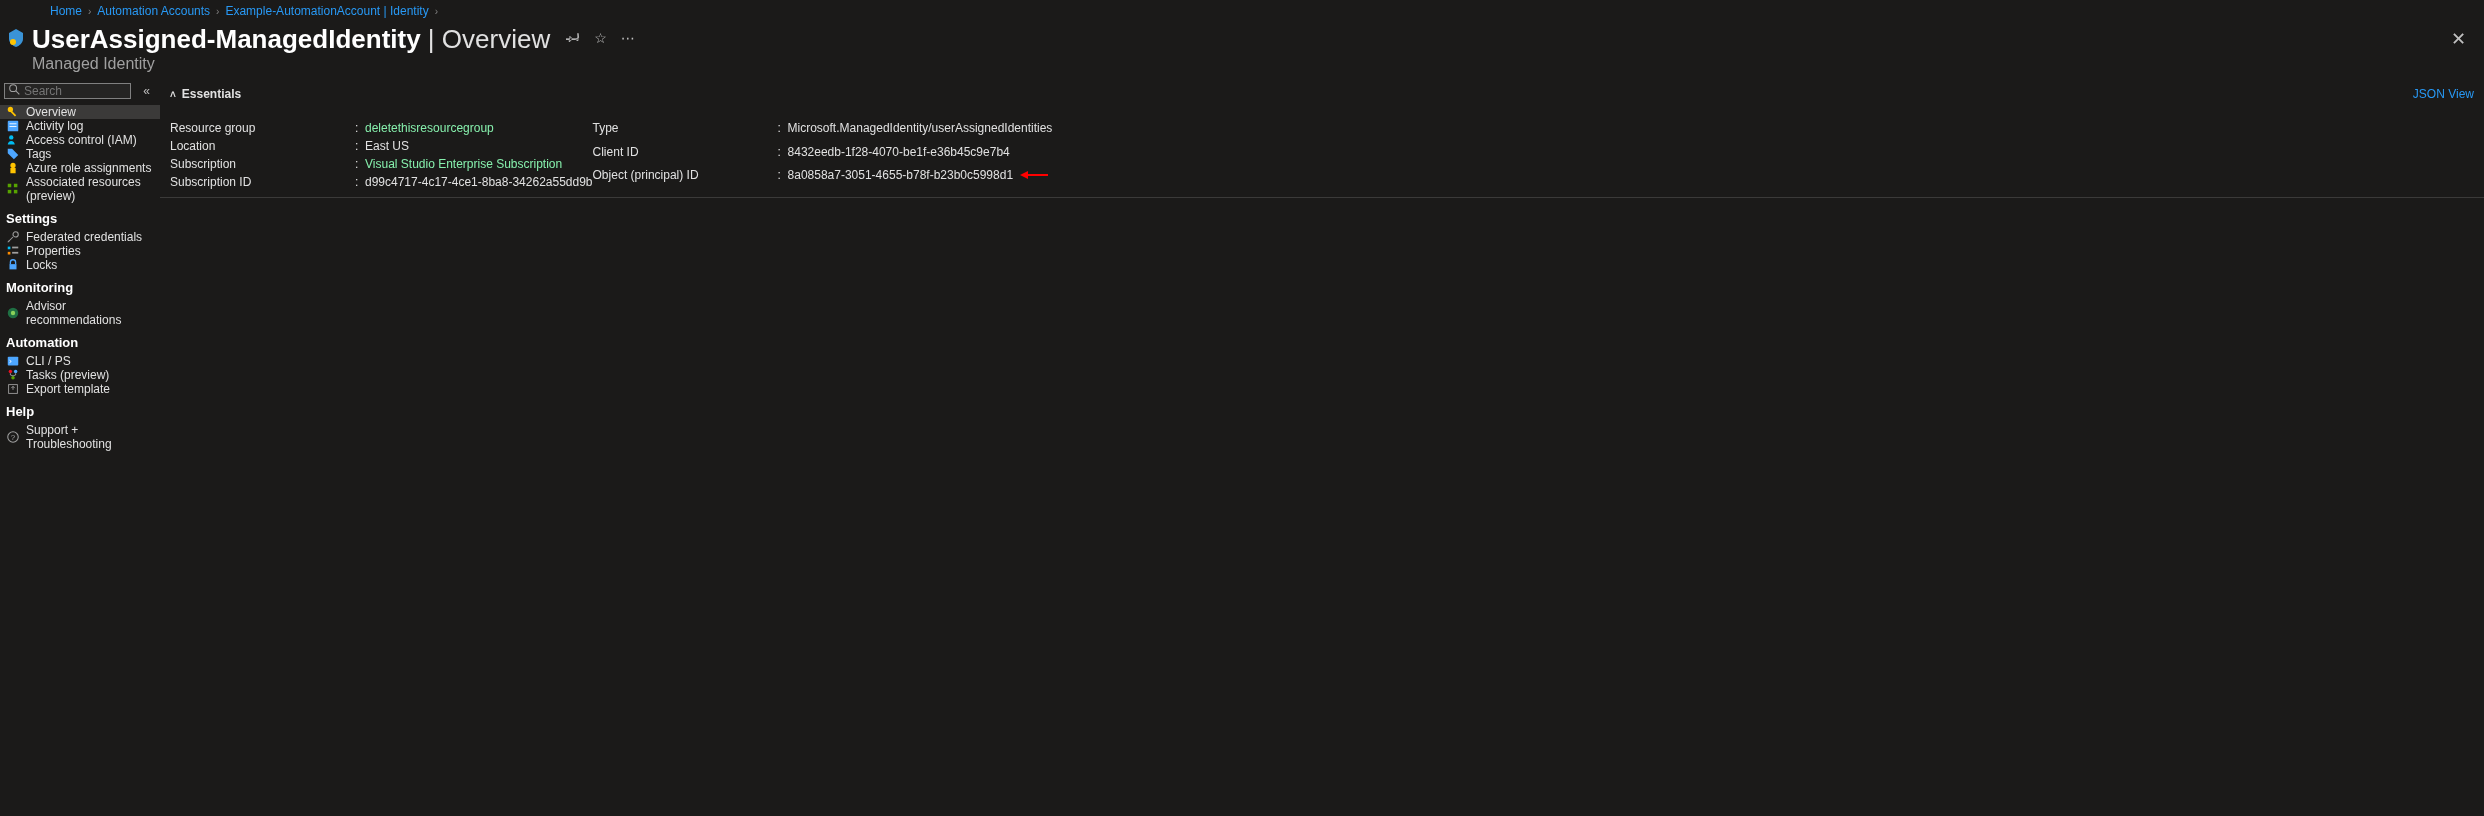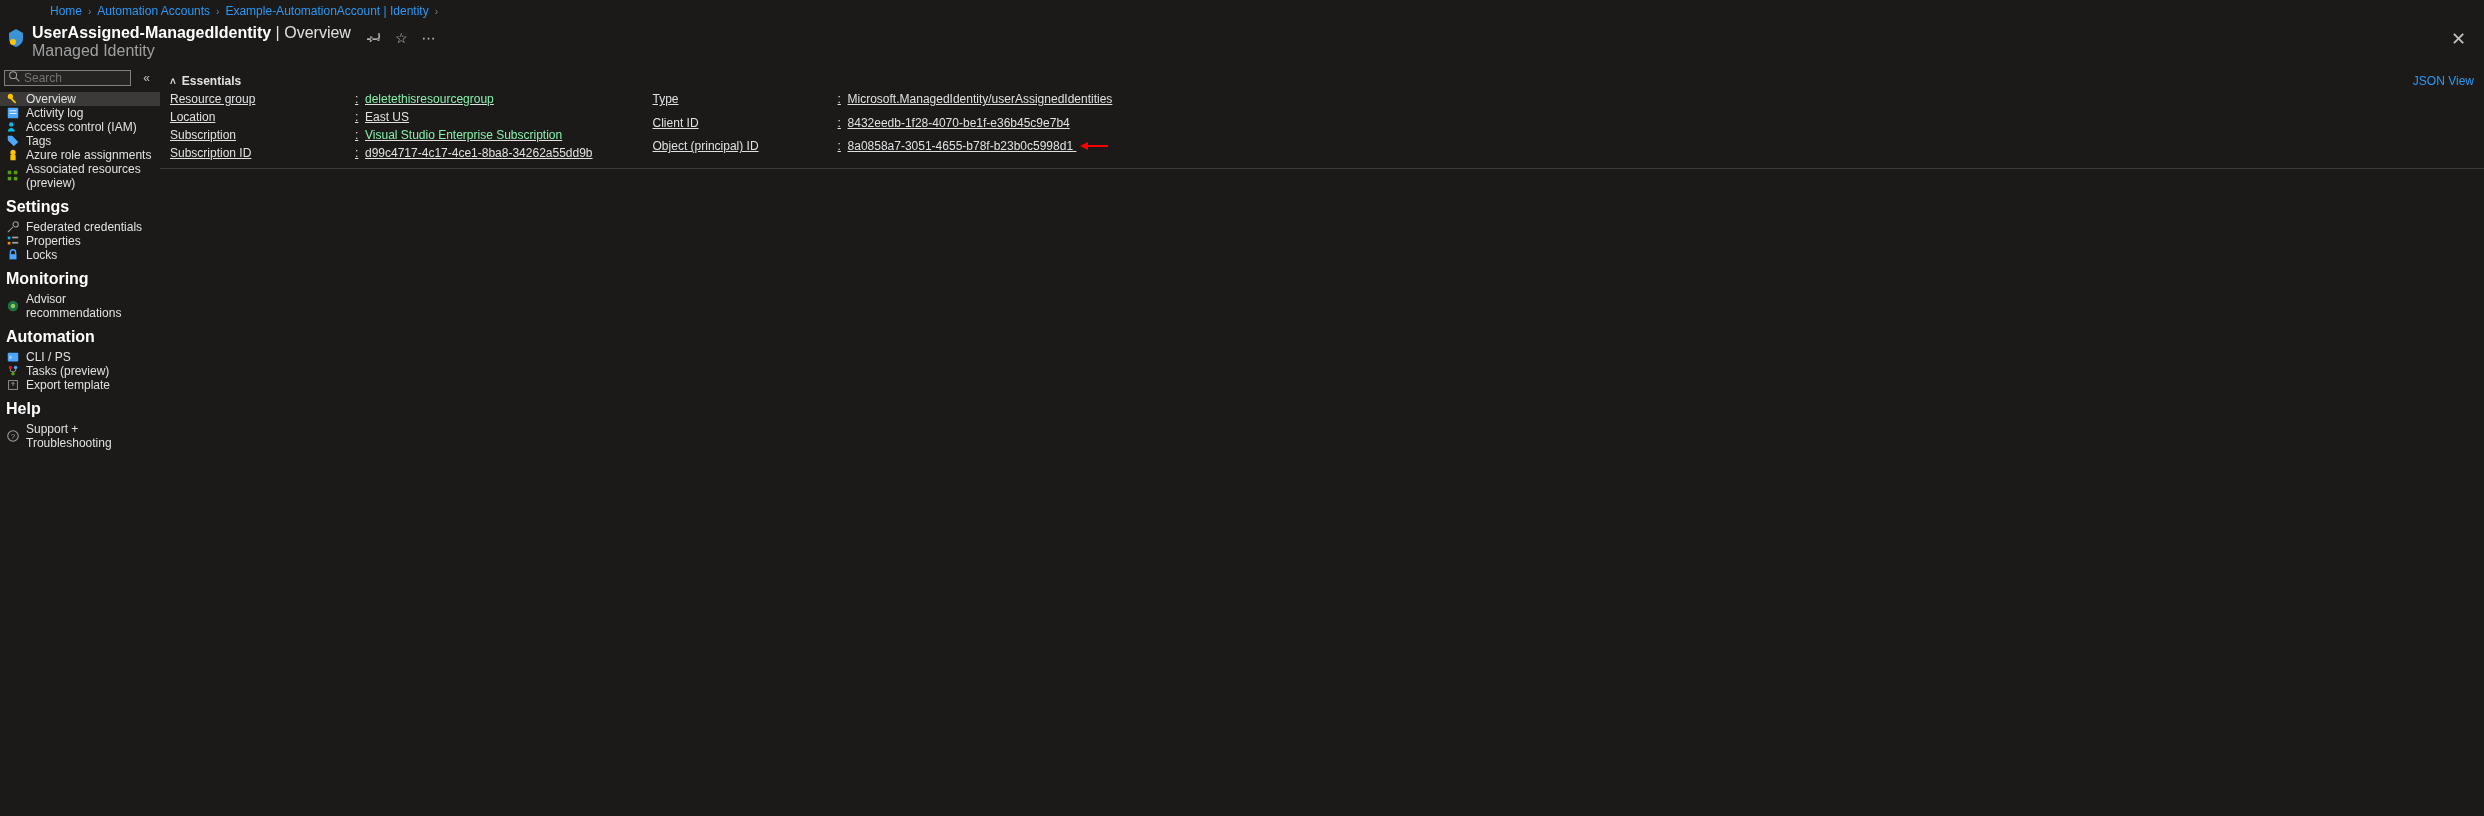--- a/index.html
+++ b/index.html
@@ -8,53 +8,53 @@
 
   
   .breadcrumb { display: flex; align-items: center; gap: 6px; padding: 4px 6px; font-size: 12px; margin-left: 44px; }
   .breadcrumb a { color: #2899f5; }
   .crumb-sep { color: #808080; font-size: 10px; }
 
   
   .page-header { display: flex; align-items: flex-start; padding: 2px 10px 6px 6px; }
   .hdr-icon { width: 20px; height: 20px; margin-top: 4px; margin-right: 6px; display:flex; align-items:center; justify-content:center; }
   .hdr-text { flex: 0 0 auto; }
-  .hdr-title { font-size: 16px; font-weight: 600; color: #ffffff; }
+  .hdr-title { font-size: 26px; font-weight: 600; color: #ffffff; }
   .hdr-title .light { font-weight: 400; color: #e1e1e1; }
   .hdr-sub { font-size: 16px; color: #a0a0a0; }
   .hdr-actions { display:flex; gap:14px; margin-left:16px; margin-top:6px; color:#c0c0c0; }
   .hdr-actions span { cursor:pointer; font-size:14px; }
   .close-x { margin-left:auto; color:#c0c0c0; font-size:18px; cursor:pointer; padding:4px 8px; }
 
   
   .body { display:flex; min-height: calc(100% - 60px); }
 
   
   .sidebar { width: 160px; background:#1b1a19; border-right: none; padding-bottom:20px; }
   .search-row { display:flex; align-items:center; gap:6px; padding:4px 4px 6px 4px; }
   .search-box { display:flex; align-items:center; border:1px solid #808080; background:#252423; height:16px; flex:1; padding:0 4px; color:#c0c0c0; }
   .search-box input { background:transparent; border:none; outline:none; color:#c0c0c0; font-size:12px; width:100%; }
   .collapse-btn { color:#c0c0c0; cursor:pointer; padding:0 6px; font-size:12px; }
 
   .nav-item { display:flex; align-items:center; gap:6px; padding:0 6px; cursor:pointer; color:#e1e1e1; font-size:12px; }
   .nav-item.active { background:#3b3a39; }
   .nav-icon { width:14px; height:14px; display:flex; align-items:center; justify-content:center; flex:0 0 14px; }
-  .section-hdr { padding:8px 6px 4px 6px; color:#ffffff; font-weight:600; font-size:16px; }
+  .section-hdr { padding:8px 6px 4px 6px; color:#ffffff; font-weight:600; font-size:13px; }
 
   
   .main { flex:1; }
   .toolbar { border-bottom:1px solid #3b3a39; padding:6px 10px; display:flex; align-items:center; gap:6px; }
   .tool-btn { display:flex; align-items:center; gap:6px; color:#e1e1e1; cursor:pointer; padding:2px 4px; }
 
   .essentials { padding:8px 10px; border-bottom:1px solid #3b3a39; }
   .ess-header { display:flex; align-items:center; font-size:12px; color:#e1e1e1; font-weight:600; }
   .ess-header .json-view { margin-left:auto; color:#2899f5; font-weight:400; cursor:pointer; }
   .ess-header .chev { margin-right:6px; font-size:10px; }
 
-  .ess-grid { display:flex; gap:60px; margin-top:4px;text-decoration:underline; }
+  .ess-grid { display:flex; margin-top:20px; }
   .ess-col { display:grid; grid-template-columns: 185px 10px auto; row-gap:4px; font-size:12px; }
   .ess-label { color:#e1e1e1; }
   .ess-colon { color:#e1e1e1; }
   .ess-val { color:#e1e1e1; }
   .ess-val a { color:#86efac; }
 
   .arrow-annot { display:inline-block; vertical-align:middle; margin-left:4px; }
 
   
   .ic-blue { fill:#4da6ff; }

